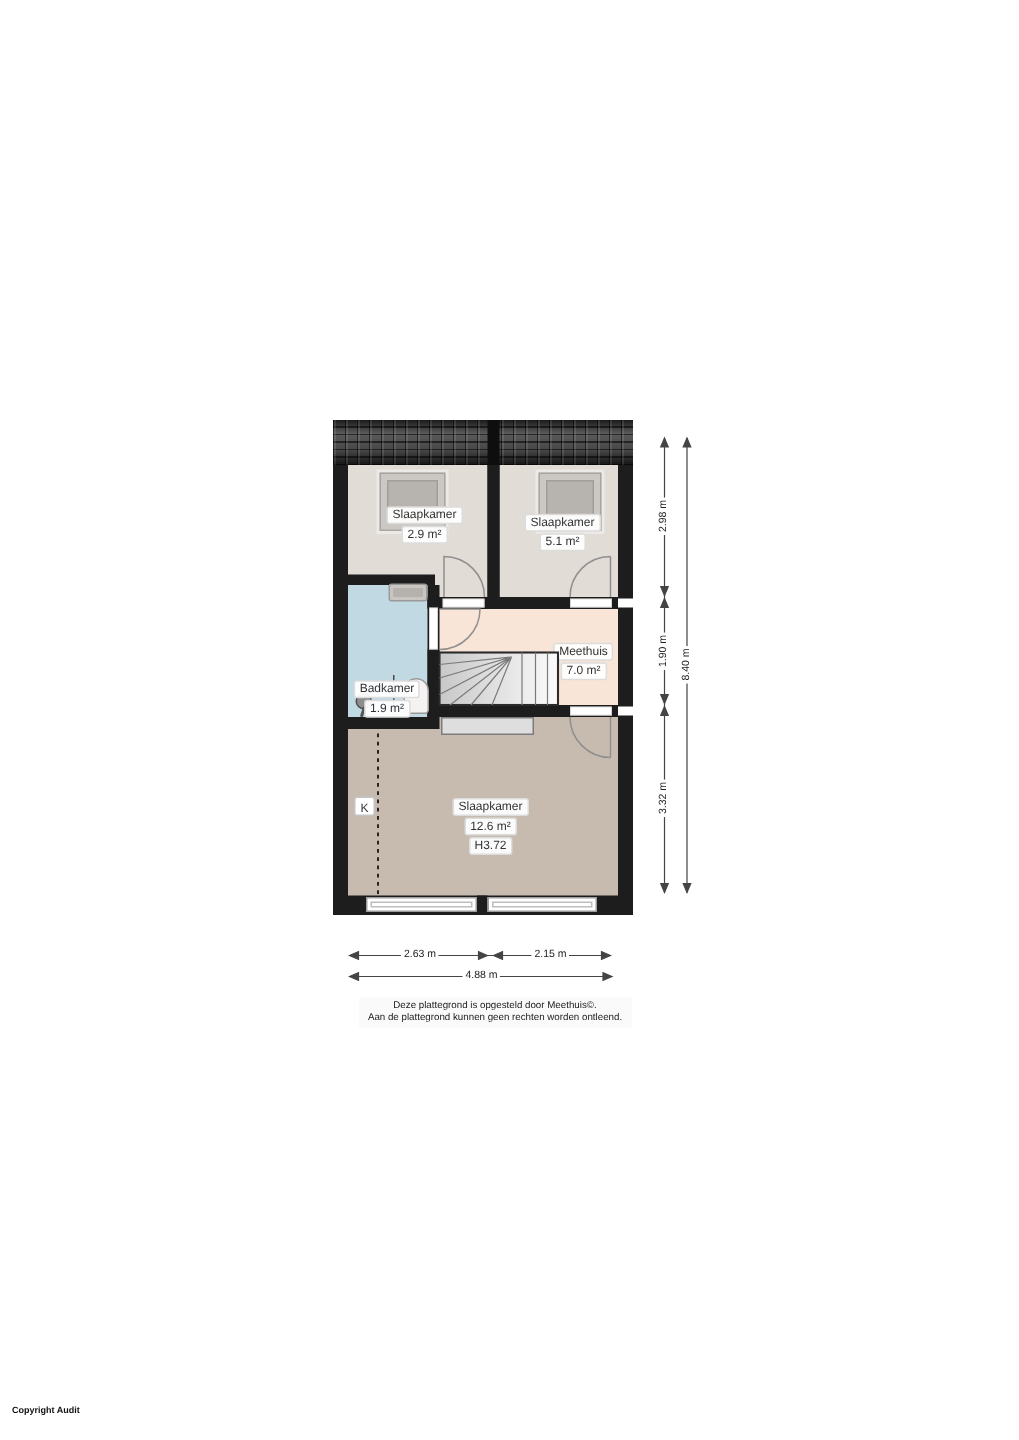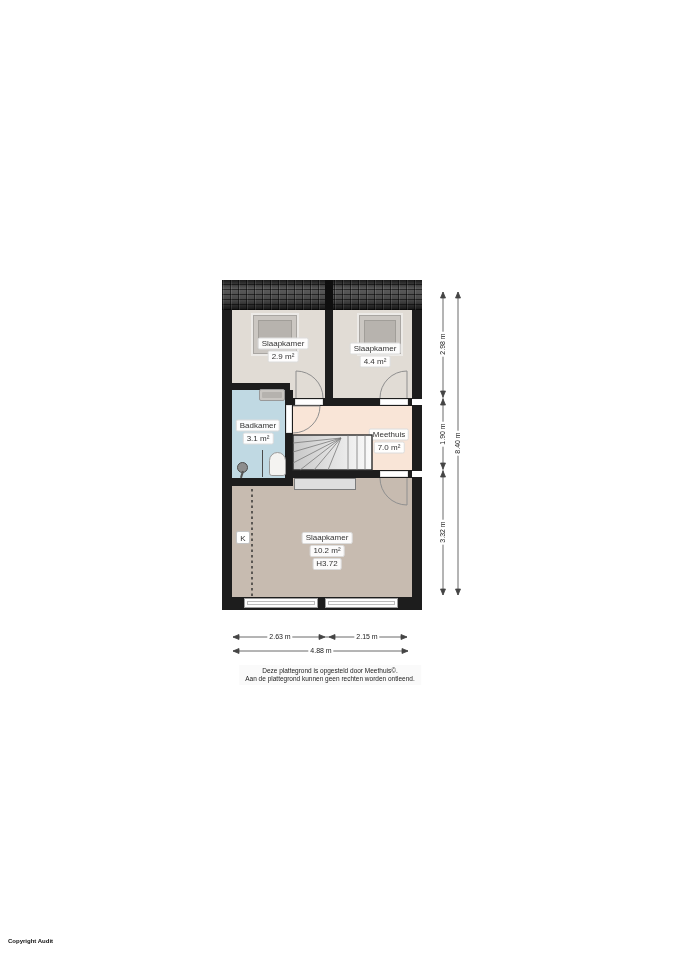--- a/index.html
+++ b/index.html
@@ -69,21 +69,21 @@
   .win-left {left:244px;top:598px;width:74px;height:10px;}
   .win-right{left:325px;top:598px;width:73px;height:10px;}
   
   .room-label{display:flex;flex-direction:column;align-items:center;gap:1px;transform:translate(-50%,-50%);}
   .room-label span{
     background:rgba(255,255,255,.94);border:1px solid #dcdcdc;border-radius:2px;
     padding:0 3px;font-size:8px;line-height:10px;color:var(--label-text,#333);white-space:nowrap;
   }
   .lbl-bed-left {left:283px;top:350px;}
   .lbl-bed-right{left:375px;top:355px;}
-  .lbl-bath     {left:258px;top:432px;}
+  .lbl-bath     {left:258px;top:466px;}
   .lbl-landing  {left:389px;top:441px;}
   .lbl-main     {left:327px;top:551px;}
   .k-pill{
     left:236px;top:531px;width:14px;height:13px;background:#fff;border:1px solid #c4c4c4;border-radius:2px;
     font-size:8px;line-height:13px;text-align:center;color:#333;box-sizing:border-box;
   }
   
   .overlay{position:absolute;left:0;top:0;z-index:5;pointer-events:none;}
   
   .dim-label{
@@ -158,33 +158,33 @@
   <div class="abs window win-right">
       <div class="window-pane"></div>
     </div>
 
   <div class="abs room-label lbl-bed-left">
     <span>Slaapkamer</span>
     <span>2.9 m²</span>
   </div>
   <div class="abs room-label lbl-bed-right">
     <span>Slaapkamer</span>
-    <span>4.4 m²</span>
+    <span>5.1 m²</span>
   </div>
   <div class="abs room-label lbl-bath">
     <span>Badkamer</span>
-    <span>3.1 m²</span>
+    <span>1.9 m²</span>
   </div>
   <div class="abs room-label lbl-landing">
     <span>Meethuis</span>
     <span>7.0 m²</span>
   </div>
   <div class="abs room-label lbl-main">
     <span>Slaapkamer</span>
-    <span>10.2 m²</span>
+    <span>12.6 m²</span>
     <span>H3.72</span>
   </div>
   <div class="abs k-pill">K</div>
 </div>
 
 <svg class="overlay" width="679" height="960" viewBox="0 0 679 960">
   <defs>
     <linearGradient id="sg" x1="0" y1="0" x2="1" y2="0">
       <stop offset="0" stop-color="#c8c8c8"></stop>
         <stop offset="1" stop-color="#fbfbfb"></stop>

